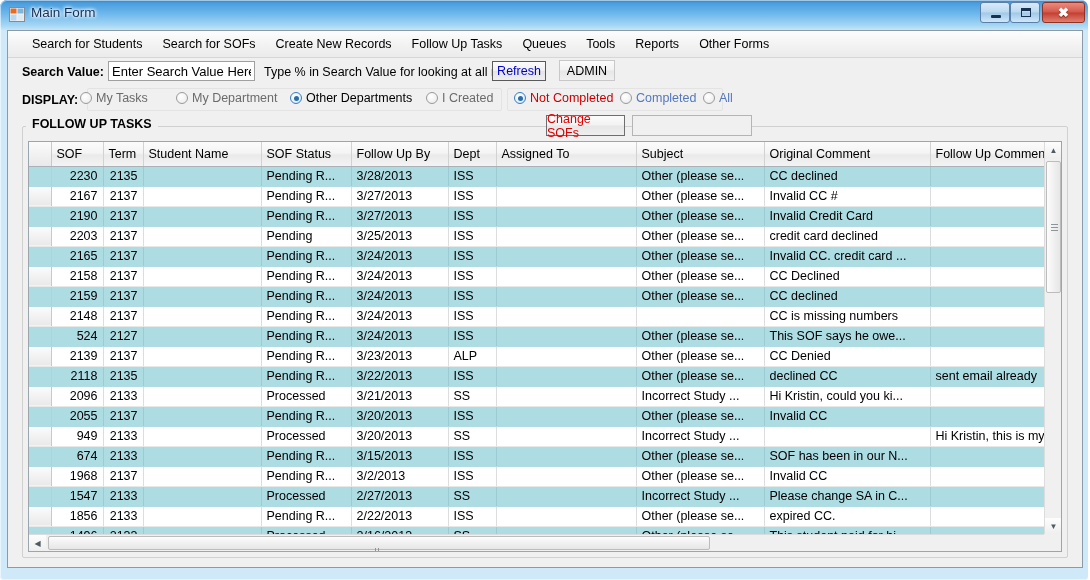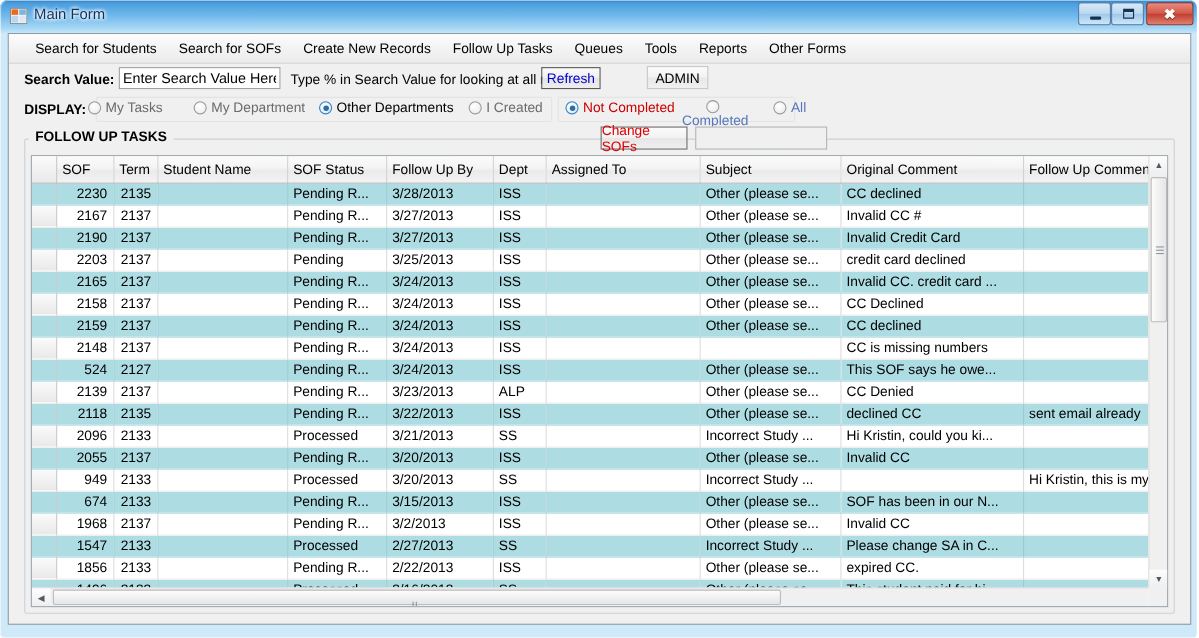--- a/index.html
+++ b/index.html
@@ -158,21 +158,20 @@
   #user-btn {
     position: absolute; left: 551px; top: 2px;
     width: 56px; height: 21px;
     background: linear-gradient(to bottom, #fbfbfb 0%, #f2f2f2 48%, #e7e7e7 52%, #f0f0f0 100%);
     border: 1px solid #c8c8c8;
     font-size: 12.5px;
     color: #000;
     display: flex; align-items: center; justify-content: center;
     box-sizing: border-box;
     cursor: default;
-    margin-left: 29px;
   }
 
   
   #displayrow {
     position: absolute;
     left: 0; top: 56px;
     width: 100%; height: 26px;
   }
   #display-label {
     position: absolute; left: 14px; top: 6px;
@@ -476,21 +475,21 @@
       </div>
       <div class="radio" style="left:418px;">
         <span class="dot"></span>
         <span class="rlabel">I Created</span>
       </div>
 
       <div class="radio checked" style="left:506px;">
         <span class="dot"></span>
         <span class="rlabel" style="color:#cc0000;">Not Completed</span>
       </div>
-      <div class="radio" style="left:612px;flex-direction:column;">
+      <div class="radio" style="left:612px;">
         <span class="dot"></span>
         <span class="rlabel" style="color:#5577bb;">Completed</span>
       </div>
       <div class="radio" style="left:695px;">
         <span class="dot"></span>
         <span class="rlabel" style="color:#5577bb;">All</span>
       </div>
     </div>
 
     <div id="fut-group"></div>

